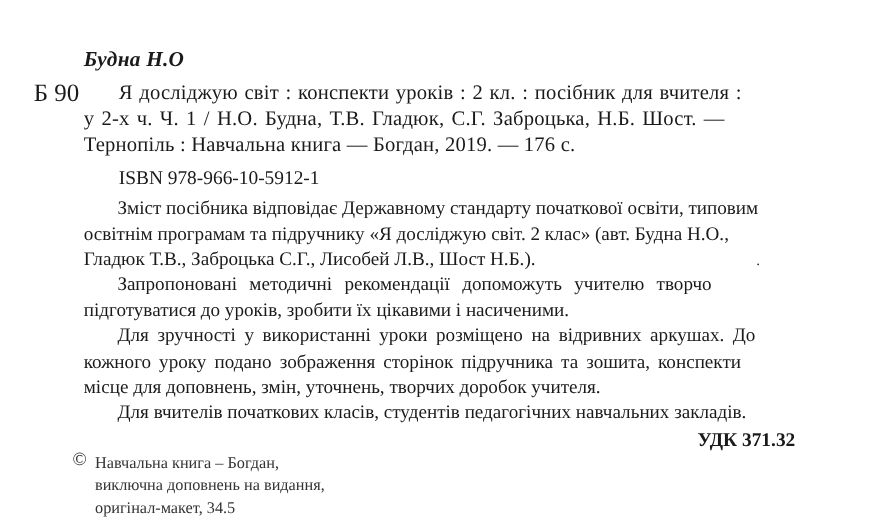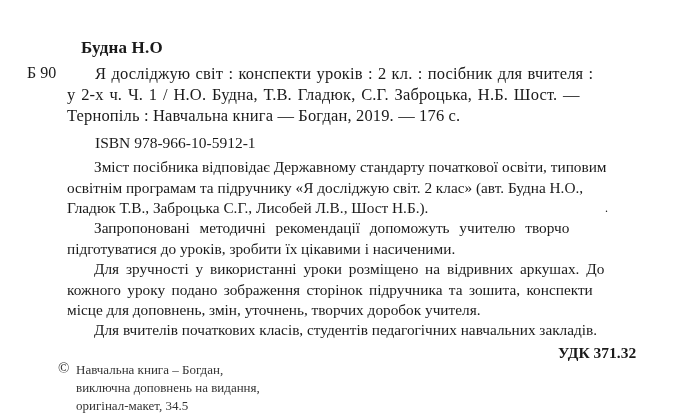--- a/index.html
+++ b/index.html
@@ -10,27 +10,28 @@
     body {
       width: 700px;
       height: 416px;
       position: relative;
       overflow: hidden;
       font-family: "Liberation Serif", "DejaVu Serif", serif;
       color: #1a1a1a;
     }
     .abs { position: absolute; white-space: nowrap; }
     .author {
-      left: 81px; top: 38px;
+      left: 67px; top: 38px;
       font-size: 17px; font-weight: bold;
       letter-spacing: 0.2px;
+      font-style: italic;
     }
     .code {
       left: 27px; top: 64px;
-      font-size: 16px;
+      font-size: 20px;
     }
     .biblio-line {
       font-size: 16.5px;
       left: 67px;
       letter-spacing: 0.15px;
     }
     .b1 { left: 95px; top: 64px; word-spacing: 1px; }
     .b2 { top: 85px; word-spacing: 1.5px; }
     .b3 { top: 106px; }
     .isbn {

